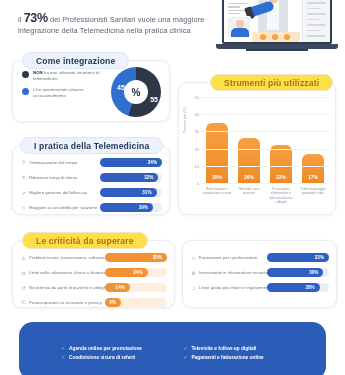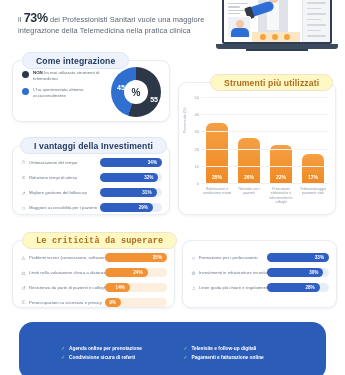--- a/index.html
+++ b/index.html
@@ -51,21 +51,21 @@
     position:absolute; background:#ffffff;
     border:1px solid #e9edf2; border-radius:9px;
     box-shadow:0 1px 3px rgba(35,55,90,.07);
   }
   .pill {
     position:absolute; display:flex; align-items:center; justify-content:center;
     height:17px; padding:0 13px; border-radius:9px;
     font-size:8.6px; font-weight:bold; letter-spacing:.15px; white-space:nowrap; z-index:3;
   }
   .pill-blue { background:#eef3fb; color:#23395e; border:1px solid #dde6f4; }
-  .pill-orange { background:#fef9c3; color:#b06b1f; border:1px solid #f6e2cb; }
+  .pill-orange { background:#fde047; color:#b06b1f; border:1px solid #f6e2cb; }
 
   
   #sec-come { left:12px; top:60px; width:158px; height:62px; }
   #pill-come { left:22px; top:52px; }
   .donut-wrap { position:absolute; right:8px; top:6px; width:50px; height:50px; }
   .donut {
     width:50px; height:50px; border-radius:50%;
     background: conic-gradient(#2d3748 0deg 198deg, #2f6fd0 198deg 360deg);
     position:relative;
   }
@@ -119,21 +119,21 @@
     width:22px; background:linear-gradient(180deg,#f5a043 0%,#ef8a24 100%);
     border-radius:6px 6px 0 0; position:relative;
     display:flex; align-items:flex-end; justify-content:center;
   }
   .bar span { font-size:5px; font-weight:bold; color:#fff; padding-bottom:3px; }
   .xlabels { position:absolute; left:16px; right:2px; top:94px; display:flex; justify-content:space-around; }
   .xlbl { width:30px; font-size:3.4px; line-height:4.4px; color:#8d97a5; text-align:center; }
 
   
   #sec-crit { left:12px; top:240px; width:163px; height:68px; }
-  #pill-crit { left:22px; top:232px;font-family:Liberation Mono, monospace; }
+  #pill-crit { left:22px; top:232px; }
 
   
   #sec-prio { left:182px; top:240px; width:155px; height:68px; }
   #pill-prio { left:213px; top:232px; }
 
   
   .footer {
     position:absolute; left:19px; top:322px; width:307px; height:58px;
     background:#2a5cb8; border-radius:14px; overflow:hidden;
   }
@@ -212,21 +212,21 @@
       </div>
     </div>
     <div class="donut-wrap">
       <div class="donut"></div>
       <div class="donut-center">%</div>
       <div class="donut-lbl a">45</div>
       <div class="donut-lbl b">55</div>
     </div>
   </div>
 
-  <div class="pill pill-blue" id="pill-vant">I vantaggi della Investimenti</div>
+  <div class="pill pill-blue" id="pill-vant">I pratica della Telemedicina</div>
   <div class="panel" id="sec-vant">
     <div class="row-list" id="list-vantaggi">
         <div class="rowline">
           <span class="rl-ico">⏱</span>
           <span class="rl-lbl">Ottimizzazione del tempo</span>
           <span class="rl-track track-blue">
             <span class="rl-fill fill-blue" style="width: 100%;">
               <span class="rl-val">34%</span>
             </span>
           </span>

